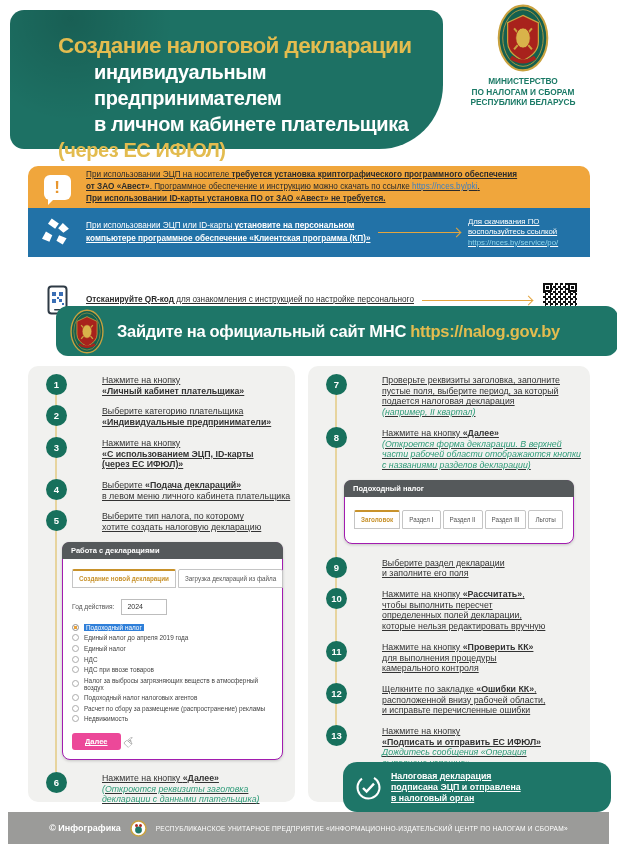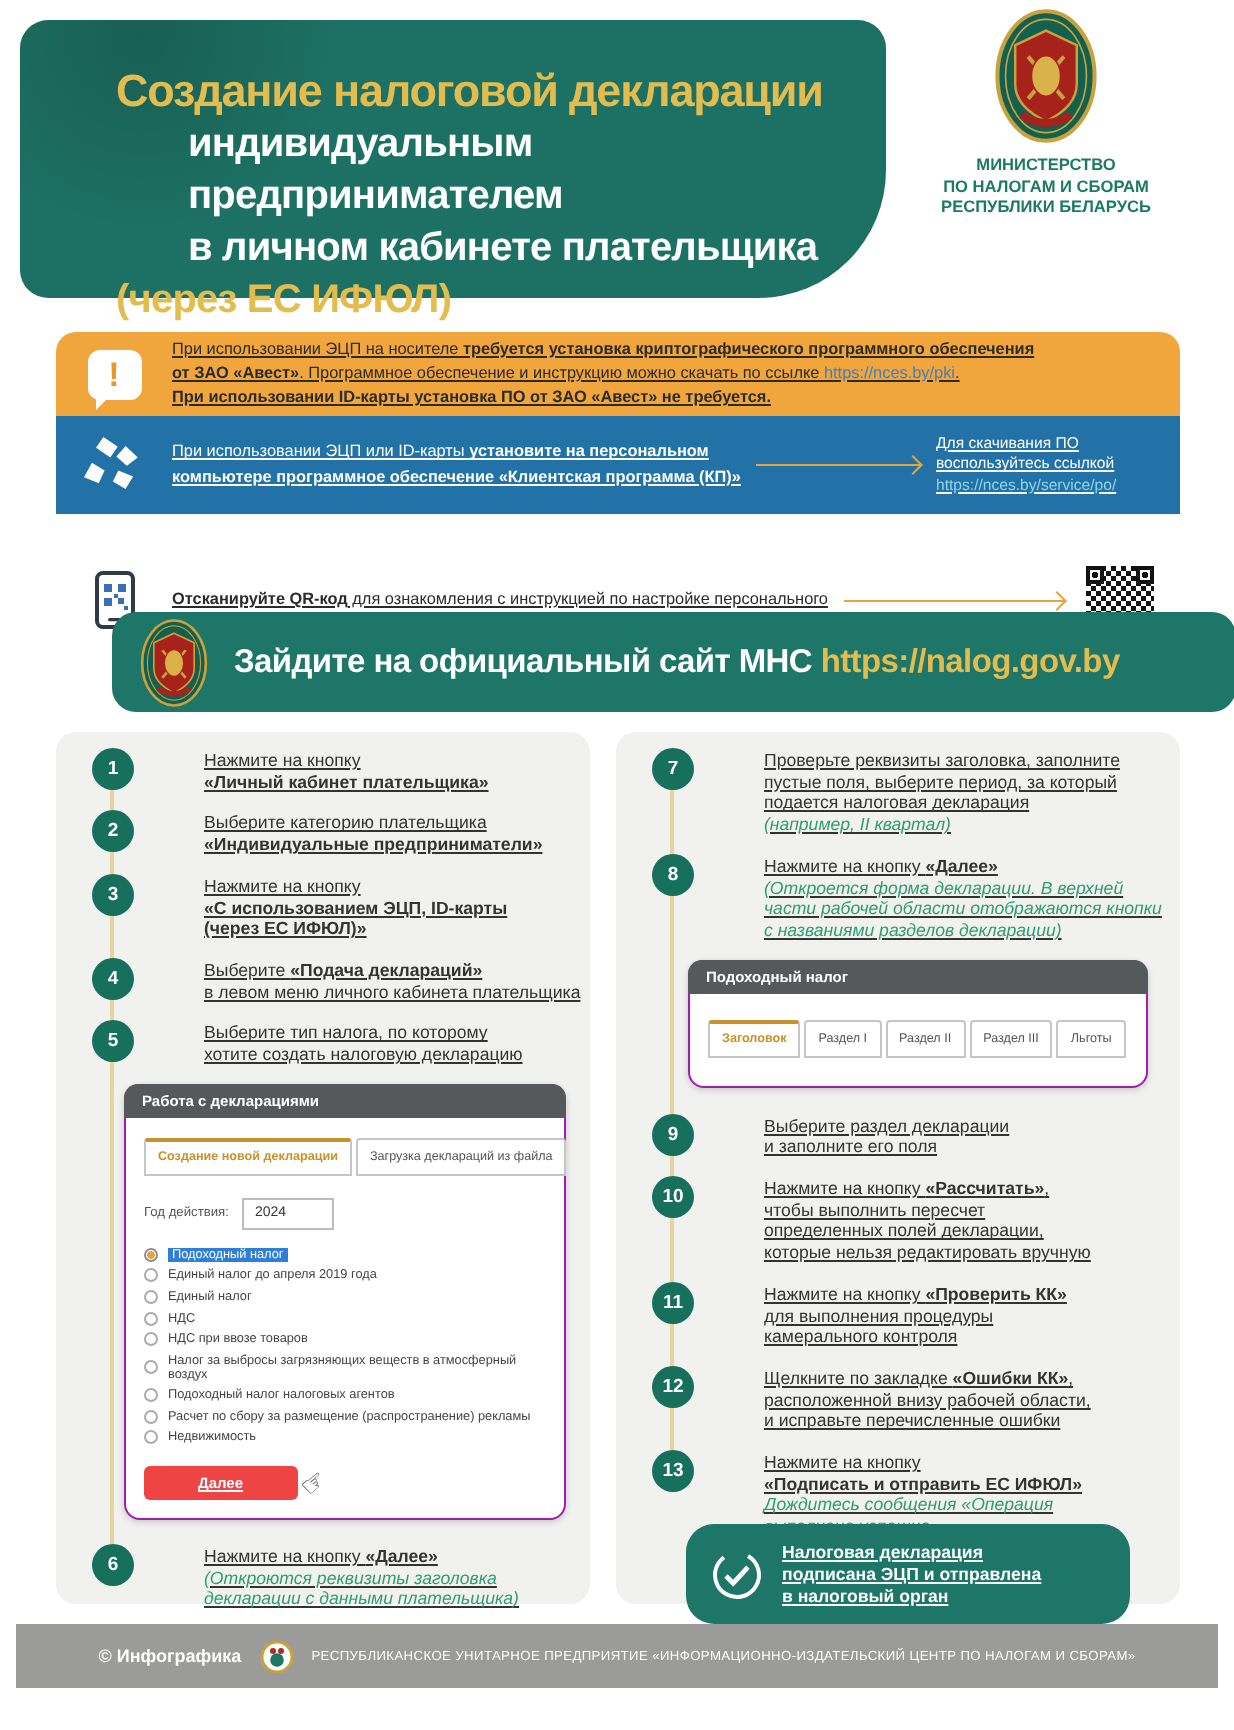--- a/index.html
+++ b/index.html
@@ -79,27 +79,27 @@
   .tab{font-size:6.3px;color:#555;border:1px solid #c5c5c5;background:#fff;padding:5px 6px;
        border-radius:2px 2px 0 0;white-space:nowrap;}
   .tab.active{color:#c8922b;border-top:2px solid #c8922b;padding-top:4px;font-weight:bold;}
   .year-row{display:flex;align-items:center;gap:7px;margin:11px 0 9px;font-size:6.6px;color:#555;}
   .year-box{border:1px solid #bdbdbd;width:46px;height:16px;font-size:7px;display:flex;
             align-items:center;padding-left:5px;color:#333;}
   .radio-row{display:flex;align-items:center;gap:5px;margin-bottom:3.6px;font-size:6.4px;color:#444;}
   .radio{flex:0 0 7px;width:7px;height:7px;border-radius:50%;border:1px solid #ababab;background:#fff;}
   .radio.sel{border-color:#8f8f8f;background:radial-gradient(circle,#e8a13c 0 1.8px,#fff 2px);}
   .radio-label.sel{background:#2f7fd9;color:#fff;padding:0 2px;}
-  .btn-next{display:inline-block;background:#ef4444;color:#fff;font-weight:bold;font-size:7.5px;
-            padding:4px 27px;border-radius:3px;margin-top:7px;position:relative;text-decoration:underline;}
+  .btn-next{display:inline-block;background:#ec4899;color:#fff;font-weight:bold;font-size:7.5px;
+            padding:4px 13px;border-radius:3px;margin-top:7px;position:relative;text-decoration:underline;}
   .hand{position:absolute;right:-15px;top:1px;font-family:"DejaVu Sans",sans-serif;font-size:14px;
         color:#333;transform:rotate(-40deg);text-shadow:0 0 2px #fff,0 0 2px #fff;}
 
   
-  .success{position:absolute;left:343px;top:762px;width:222px;height:50px;background:#1e7668;
+  .success{position:absolute;left:343px;top:762px;width:268px;height:50px;background:#1e7668;
            border-radius:14px;display:flex;align-items:center;gap:9px;padding:0 8px 0 12px;z-index:2;}
   .success .stxt{font-size:8.8px;font-weight:bold;color:#fff;line-height:11px;}
 
   
   .footer{position:absolute;left:8px;top:812px;width:601px;height:32px;background:#9b9b99;
           display:flex;align-items:center;justify-content:center;gap:9px;color:#fff;}
   .f-copy{font-size:9px;font-weight:bold;}
   .f-org{font-size:6.6px;letter-spacing:.2px;}
 </style>
 </head>

